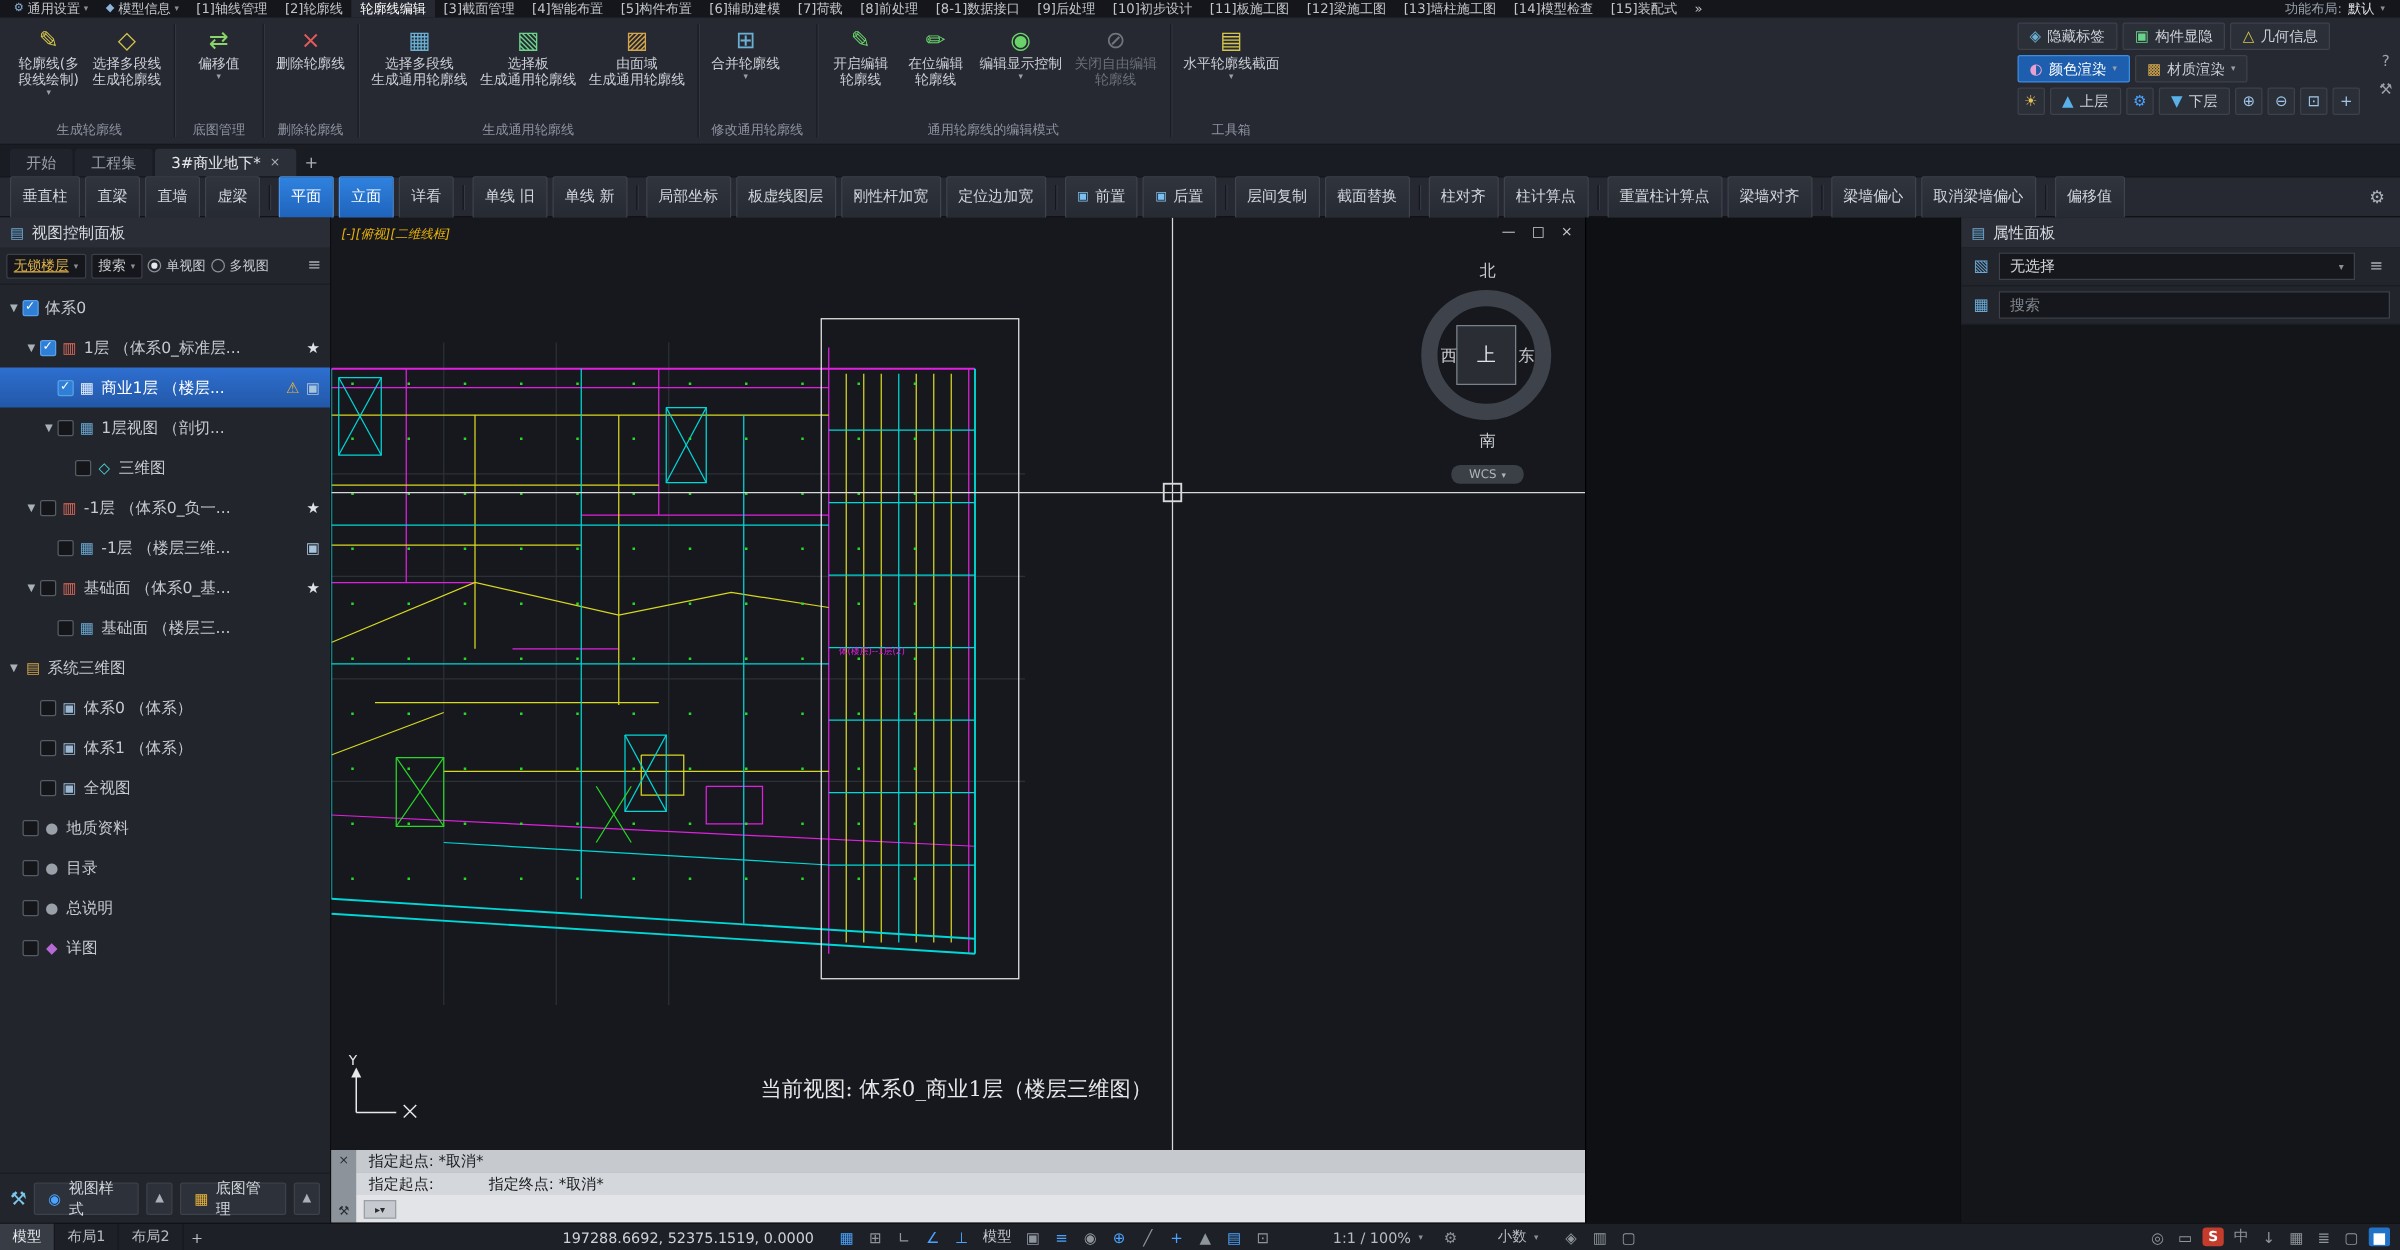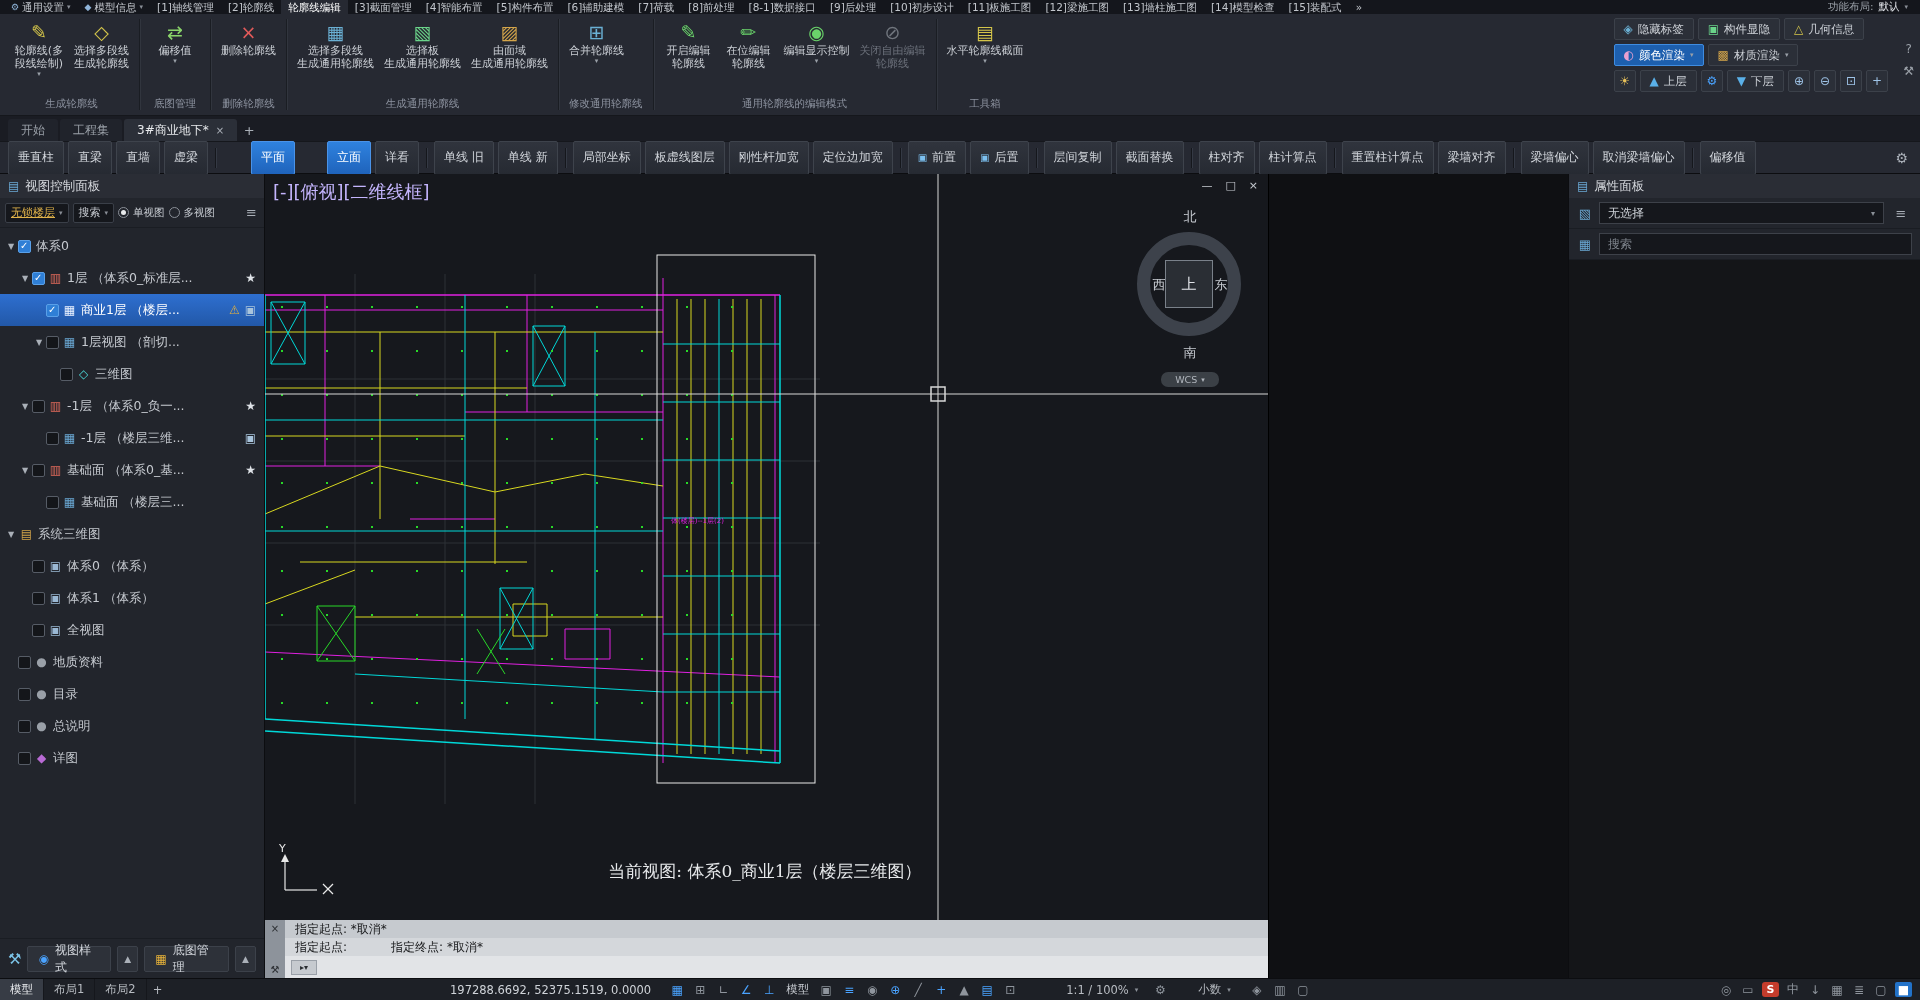--- a/index.html
+++ b/index.html
@@ -39,21 +39,21 @@
   
   .tabbar { height:26px; background:#1a1c23; border-bottom:1px solid #15171c; display:flex; align-items:flex-end; padding:0 8px; gap:2px; }
   .dtab { height:22px; padding:0 13px; font-size:12px; color:#9aa0a8; background:#20232b; border-radius:3px 3px 0 0; display:flex; align-items:center; gap:7px; white-space:nowrap; }
   .dtab.active { background:#2b2f38; color:#e8eaed; }
   .dtab-close { font-size:10px; color:#aab0b8; }
   .dtab-add { width:20px; height:22px; display:flex; align-items:center; justify-content:center; color:#aab0b8; font-size:13px; }
 
   
   .toolbar { height:32px; background:#262932; border-bottom:1px solid #0c0d10; display:flex; align-items:center; gap:4px; padding:0 8px; }
   .tb-btn { height:24px; padding:16px 9px; background:linear-gradient(#30343d,#262a32); border:1px solid #3e434c; border-radius:2px; font-size:12px; color:#d2d6dc; display:flex; align-items:center; gap:5px; white-space:nowrap; }
-  .tb-btn.active { background:linear-gradient(#2f82df,#1f63bb); border-color:#4a93e8; color:#fff;margin-left:28px; }
+  .tb-btn.active { background:linear-gradient(#2f82df,#1f63bb); border-color:#4a93e8; color:#fff; }
   .tb-ico { font-size:10px; color:#7cc0f0; }
   .tb-sep { width:1px; height:20px; background:#15171c; box-shadow:1px 0 0 #343944; margin:0 3px; }
   .tb-gear { margin-left:auto; color:#aab0b8; font-size:14px; padding-right:4px; }
 
   
   .main { display:flex; height:804px; }
 
   
   .lp { width:265px; flex:none; background:#22252c; border-right:1px solid #0c0d10; display:flex; flex-direction:column; position:relative; }
   .lp-header { height:24px; background:#2a2d35; display:flex; align-items:center; gap:6px; padding:0 8px; font-size:12.5px; color:#d6d9de; flex:none; }
@@ -78,21 +78,21 @@
   .tlabel { margin-left:3px; flex:1; overflow:hidden; text-overflow:ellipsis; }
   .ttrail { display:flex; gap:5px; font-size:12px; flex:none; }
   .lp-bottom { position:absolute; bottom:0; left:0; right:0; height:40px; border-top:1px solid #1a1d23; display:flex; align-items:center; gap:6px; padding:0 8px; background:#22252c; }
   .lpb-tools { font-size:15px; color:#7cc4e8; }
   .lpb-btn { height:26px; padding:0 10px; background:#2d3139; border:1px solid #3c414a; border-radius:2px; display:flex; align-items:center; gap:6px; font-size:12px; color:#d2d6dc; }
   .lpb-btn .ico { font-size:12px; }
   .lpb-up { width:22px; padding:0; justify-content:center; font-size:9px; color:#aab0b8; }
 
   
   .vp { width:1003px; flex:none; position:relative; background:#16181d; overflow:hidden; }
-  .vp-label { position:absolute; left:8px; top:6px; font-size:18px; color:#c4b5fd; }
+  .vp-label { position:absolute; left:8px; top:6px; font-size:10px; color:#eab308;font-style:italic; }
   .vp-controls { position:absolute; right:10px; top:5px; display:flex; gap:13px; font-size:11px; color:#c8ccd2; }
   .vp-status { position:absolute; left:150px; width:700px; text-align:center; color:#e6e8ea; font-size:17px; font-family:"DejaVu Serif","Liberation Serif",serif; }
   .compass { position:absolute; left:850px; top:26px; width:150px; height:196px; font-size:13px; color:#c8ccd2; }
   .compass .ring { position:absolute; left:22px; top:32px; width:104px; height:104px; border:13px solid rgba(68,74,83,0.85); border-radius:50%; }
   .compass .cc { position:absolute; left:50px; top:60px; width:48px; height:48px; background:#2a2e34; border:1px solid #7a818a; display:flex; align-items:center; justify-content:center; font-size:15px; color:#e0e3e8; }
   .compass .cn { position:absolute; left:0; right:0; text-align:center; }
   .compass .n { top:8px; } .compass .s { top:144px; }
   .compass .w { top:76px; left:-62px; } .compass .e { top:76px; left:62px; }
   .compass .wcs { position:absolute; left:46px; top:172px; width:58px; height:15px; background:#3b4046; border-radius:7px; display:flex; align-items:center; justify-content:center; gap:4px; font-size:9.5px; color:#b0b5bc; }
   .compass .wcs .crt { font-size:7px; }

